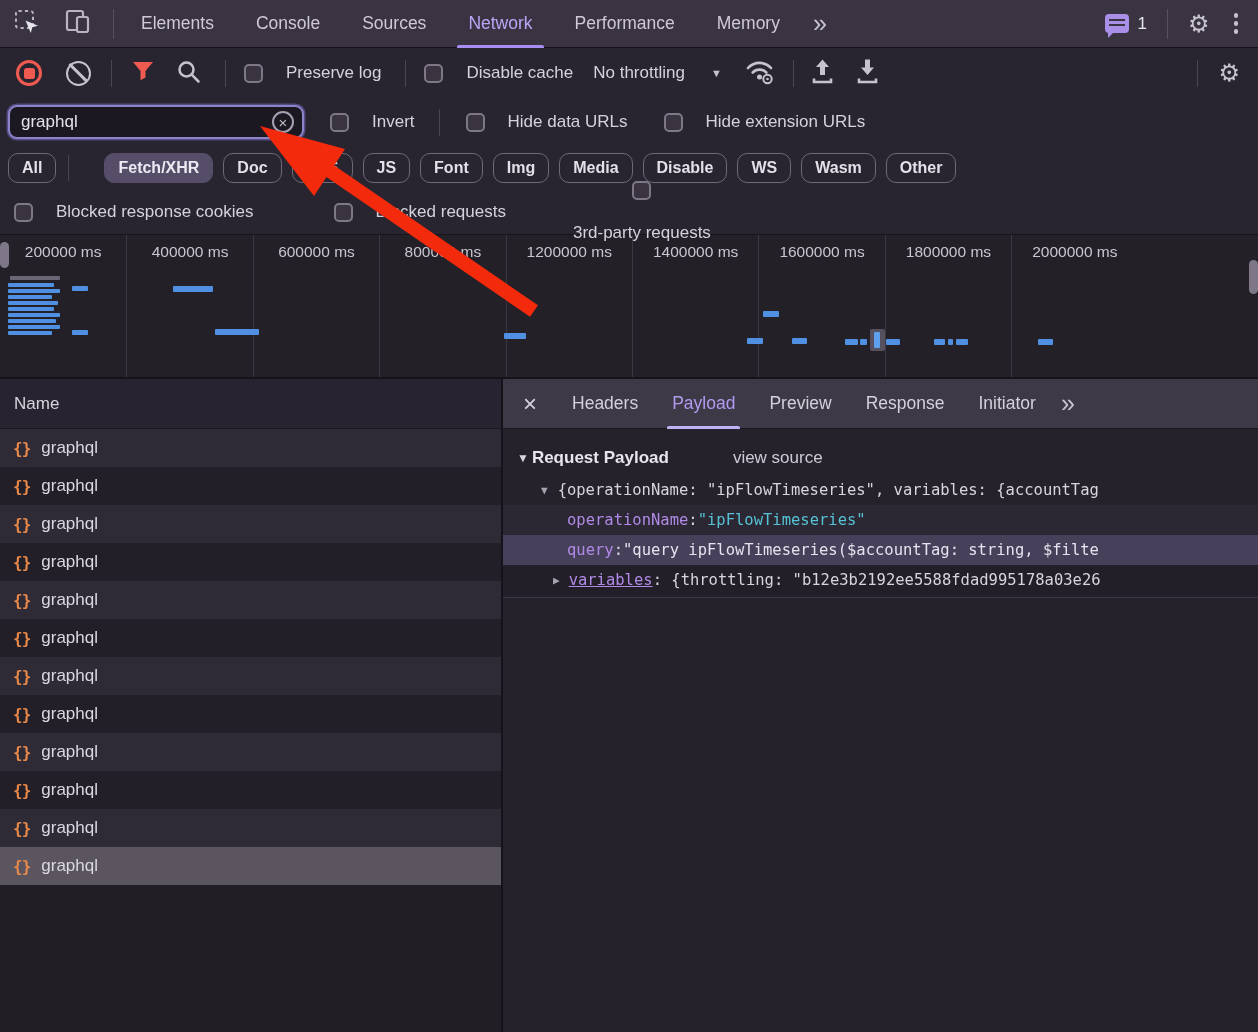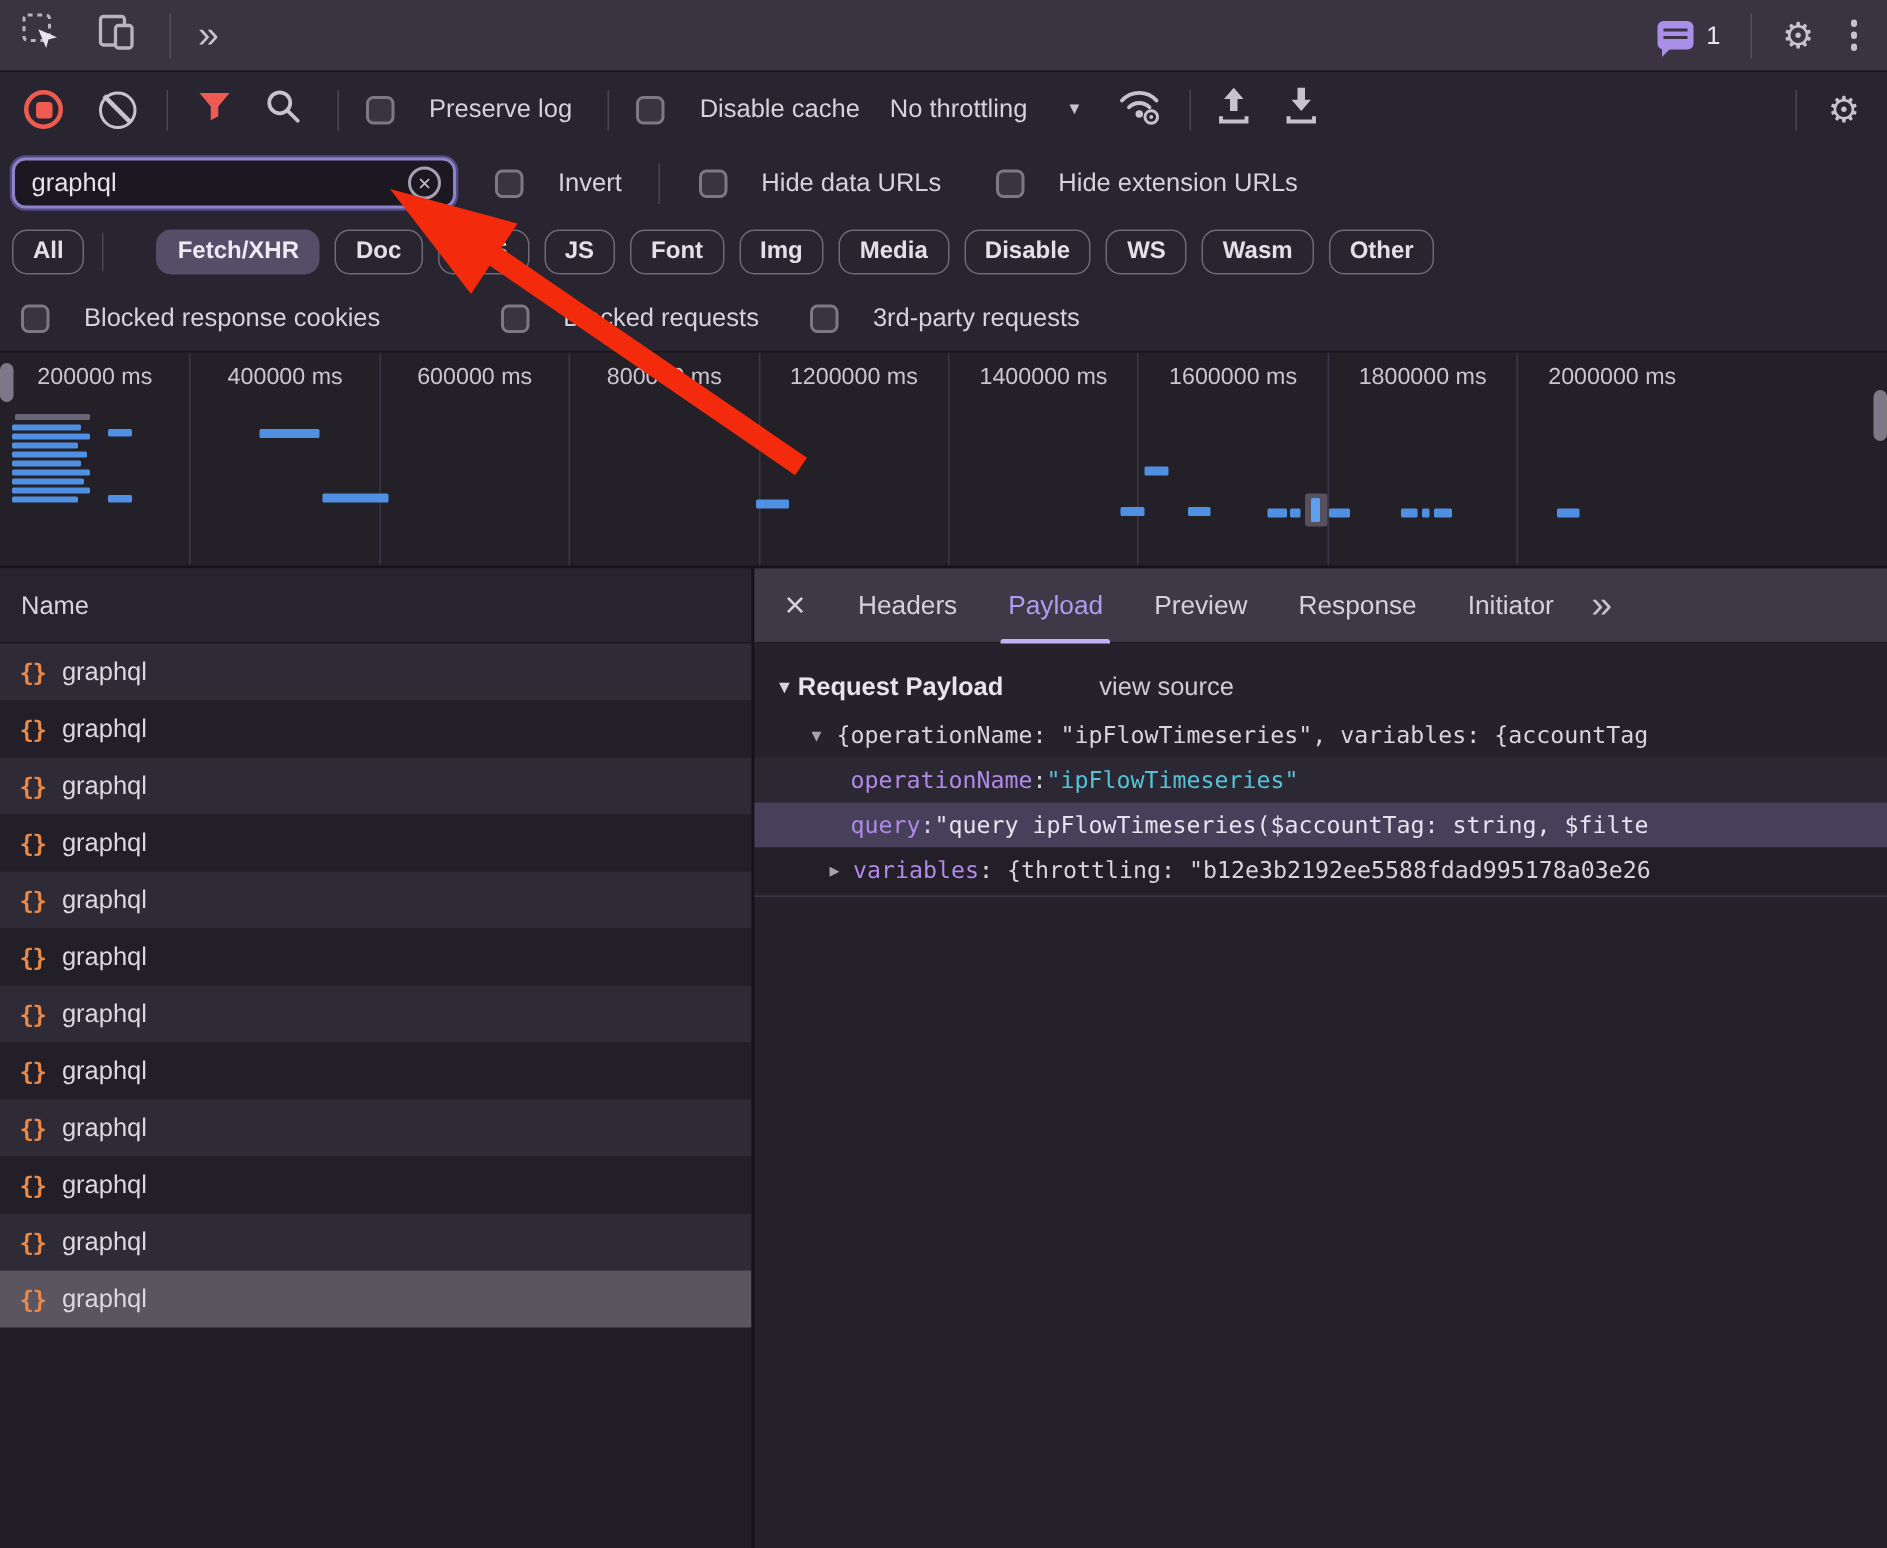--- a/index.html
+++ b/index.html
@@ -139,20 +139,28 @@
       </svg>
     </span>
     <span>
       <svg width="27" height="25" viewBox="0 0 27 25">
         <rect x="3" y="2" width="16" height="19" rx="2" fill="none" stroke="#b9b3c2" stroke-width="2.2"></rect>
         <rect x="13" y="8" width="11" height="15" rx="2" fill="#3a3442" stroke="#b9b3c2" stroke-width="2.2"></rect>
       </svg>
     </span>
   </div>
   <div class="tb-sep"></div>
+  <div id="main-tabs" style="display:flex;">
+      <div class="tab">Elements</div>
+      <div class="tab">Console</div>
+      <div class="tab">Sources</div>
+      <div class="tab active">Network</div>
+      <div class="tab">Performance</div>
+      <div class="tab">Memory</div>
+    </div>
   <div class="more-chevs">»</div>
   <div class="tb-right">
     <div class="issues">
       <span class="bubble">
           <i></i>
           <i></i>
         </span>
       <span class="issues-count">1</span>
     </div>
     <div class="tb-sep" style="margin:0 2px;"></div>
@@ -260,21 +268,21 @@
 
   <div class="trow" id="row5">
     <label class="chklbl">
       <span class="chk"></span>
       <span>Blocked response cookies</span>
     </label>
     <label class="chklbl" style="margin-left:80px;">
       <span class="chk"></span>
       <span>Blocked requests</span>
     </label>
-    <label class="chklbl" style="margin-left:34px;">
+    <label class="chklbl" style="margin-left:67px;flex-direction:column;">
       <span class="chk"></span>
       <span>3rd-party requests</span>
     </label>
   </div>
 </div>
 
 <div id="timeline">
     <div class="tcol">
       <div>200000 ms</div>
     </div>
@@ -388,21 +396,21 @@
           <span class="c">: </span>
           <span class="v-str">"ipFlowTimeseries"</span>
       </div>
       <div class="prow kv row-query">
         <span class="k">query</span>
           <span class="c">: </span>
           <span class="v-plain">"query ipFlowTimeseries($accountTag: string, $filte</span>
       </div>
       <div class="prow row-vars">
         <span class="tri-sm">▶</span>
-        <span><span class="k" style="color:#b08ae6;">variables</span><span>: </span><span class="v-plain">{throttling: "b12e3b2192ee5588fdad995178a03e26</span></span>
+        <span><span class="k" style="color:#b08ae6;text-decoration:underline;">variables</span><span>: </span><span class="v-plain">{throttling: "b12e3b2192ee5588fdad995178a03e26</span></span>
       </div>
       <div id="payload-end"></div>
     </div>
   </div>
 </div>
 
 <div id="marks">
     <div class="mk gray" style="left: 10px; top: 276px; width: 50px; height: 4px;"></div>
     <div class="mk blue" style="left: 8px; top: 283px; width: 46px; height: 4px;"></div>
     <div class="mk blue" style="left: 8px; top: 289px; width: 52px; height: 4px;"></div>

